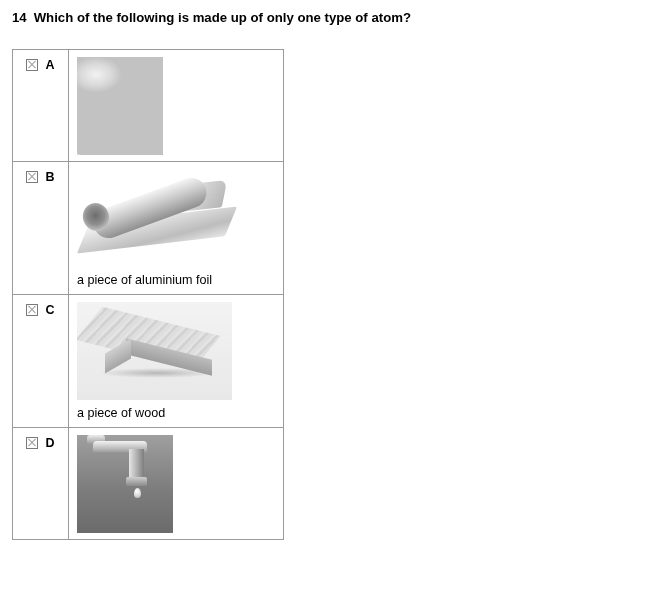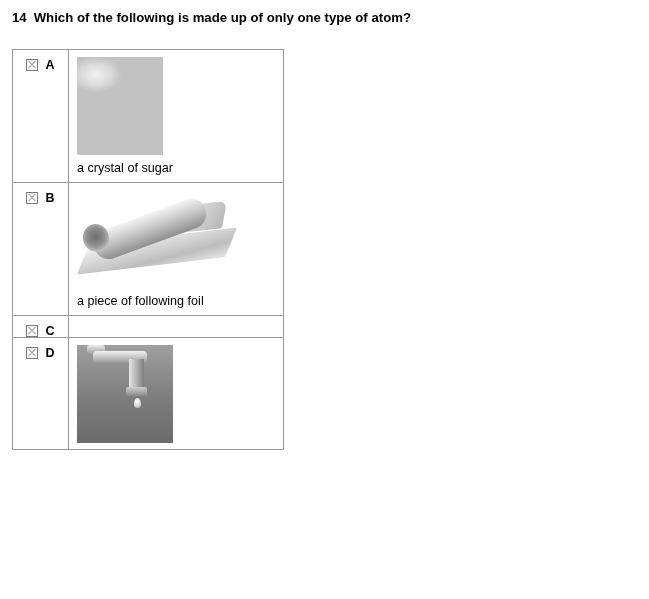--- a/index.html
+++ b/index.html
@@ -282,48 +282,56 @@
 
     <div class="opt-row">
       <div class="opt-left">
         <span class="checkbox-wrap">
           <span class="checkbox"></span>
           <span class="opt-letter">A</span>
         </span>
       </div>
       <div class="opt-right">
         <div class="img-box img-sugar"></div>
-        <div class="opt-caption">a crystal of sugar</div>
       </div>
     </div>
 
     <div class="opt-row">
       <div class="opt-left">
         <span class="checkbox-wrap">
           <span class="checkbox"></span>
           <span class="opt-letter">B</span>
         </span>
       </div>
       <div class="opt-right">
         <div class="img-box img-foil">
           <div class="foil-sheet"></div>
           <div class="foil-tail"></div>
           <div class="foil-roll"></div>
           <div class="foil-end"></div>
         </div>
-        <div class="opt-caption">a piece of following foil</div>
+        <div class="opt-caption">a piece of aluminium foil</div>
       </div>
     </div>
 
     <div class="opt-row">
       <div class="opt-left">
         <span class="checkbox-wrap">
           <span class="checkbox"></span>
           <span class="opt-letter">C</span>
         </span>
+      </div>
+      <div class="opt-right">
+        <div class="img-box img-wood">
+          <div class="wood-shadow"></div>
+          <div class="wood-top"></div>
+          <div class="wood-face"></div>
+          <div class="wood-end"></div>
+        </div>
+        <div class="opt-caption">a piece of wood</div>
       </div>
     </div>
 
     <div class="opt-row">
       <div class="opt-left">
         <span class="checkbox-wrap">
           <span class="checkbox"></span>
           <span class="opt-letter">D</span>
         </span>
       </div>

